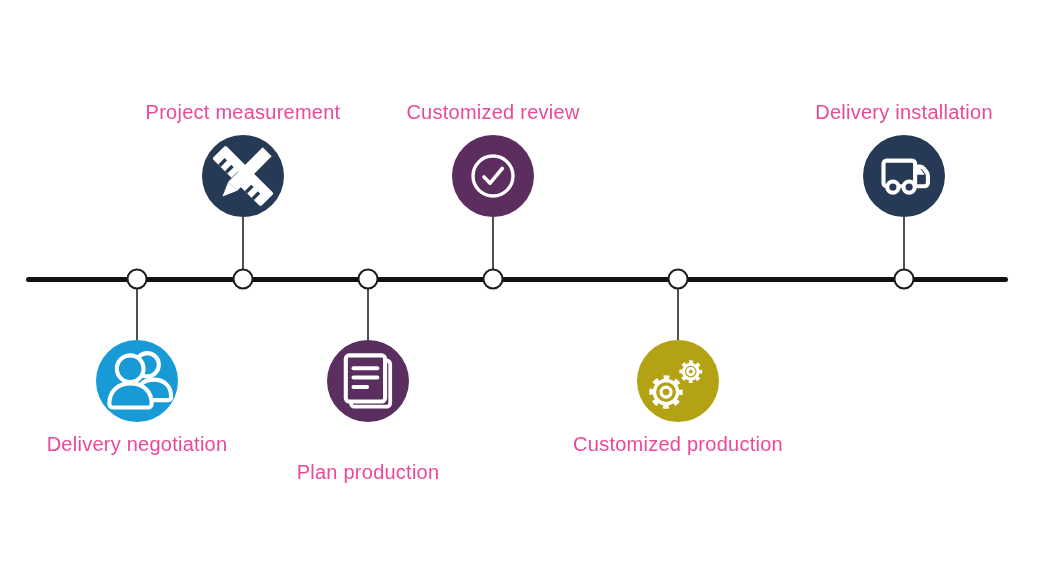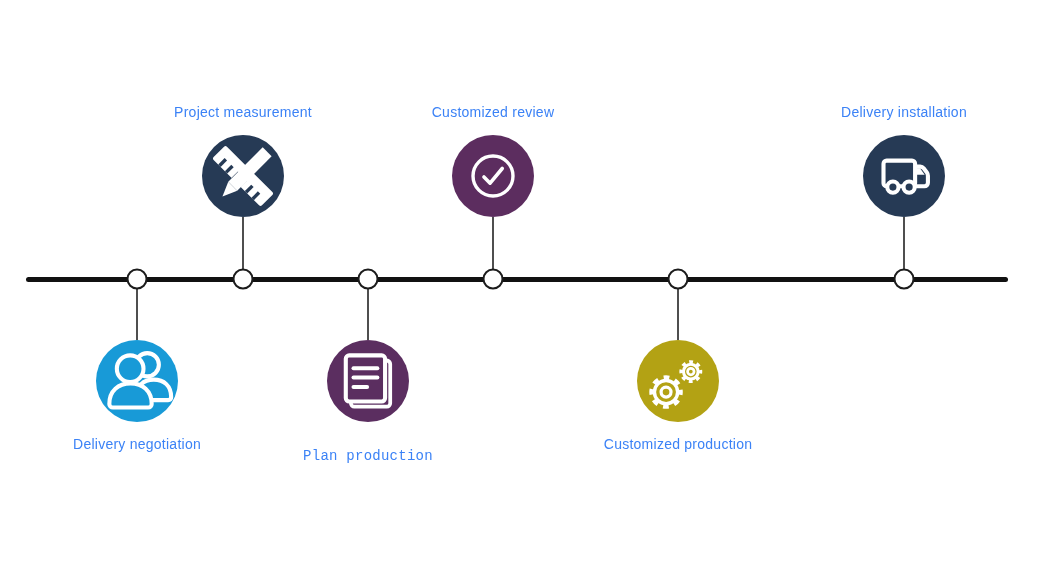--- a/index.html
+++ b/index.html
@@ -21,21 +21,21 @@
     display:flex;align-items:center;justify-content:center;
   }
   .bubble svg{width:82px;height:82px;display:block;}
   .dot{
     position:absolute;left:0;top:279px;width:21px;height:21px;border-radius:50%;
     background:#fff;border:2.5px solid #1c1c1c;box-sizing:border-box;
     transform:translate(-50%,-50%);
   }
   .label{
     position:absolute;left:0;transform:translate(-50%,-50%);
-    font-size:14px;color:#3b82f6;letter-spacing:0.25px;white-space:nowrap;
+    font-size:20px;color:#ec4899;letter-spacing:0.25px;white-space:nowrap;
   }
   .defs-hidden{position:absolute;width:0;height:0;overflow:hidden;}
 </style>
 </head>
 <body>
 
 <svg class="defs-hidden" aria-hidden="true">
   <defs>
     <symbol id="sym-people-icon" viewBox="0 0 48 48">
       <circle cx="30" cy="14.5" r="6.8" fill="none" stroke="#fff" stroke-width="2.4"></circle>
@@ -120,21 +120,21 @@
     <div class="label" style="top: 112px;">Project measurement</div>
   </div>
       <div class="node" style="left: 368px;">
     <div class="connector" style="top: 279px; height: 61px;"></div>
     <div class="bubble" style="top: 381px; background: rgb(91, 46, 96); --bg: #5b2e60;">
       <svg viewBox="0 0 48 48">
             <use href="#sym-document-icon" xlink:href="#sym-document-icon"></use>
           </svg>
     </div>
     <div class="dot"></div>
-    <div class="label" style="top: 456px; font-family: Liberation Mono, monospace;">Plan production</div>
+    <div class="label" style="top: 472px;">Plan production</div>
   </div>
       <div class="node" style="left: 493px;">
     <div class="connector" style="top: 217px; height: 62px;"></div>
     <div class="bubble" style="top: 176px; background: rgb(92, 45, 95); --bg: #5c2d5f;">
       <svg viewBox="0 0 48 48">
             <use href="#sym-check-circle-icon" xlink:href="#sym-check-circle-icon"></use>
           </svg>
     </div>
     <div class="dot"></div>
     <div class="label" style="top: 112px;">Customized review</div>

